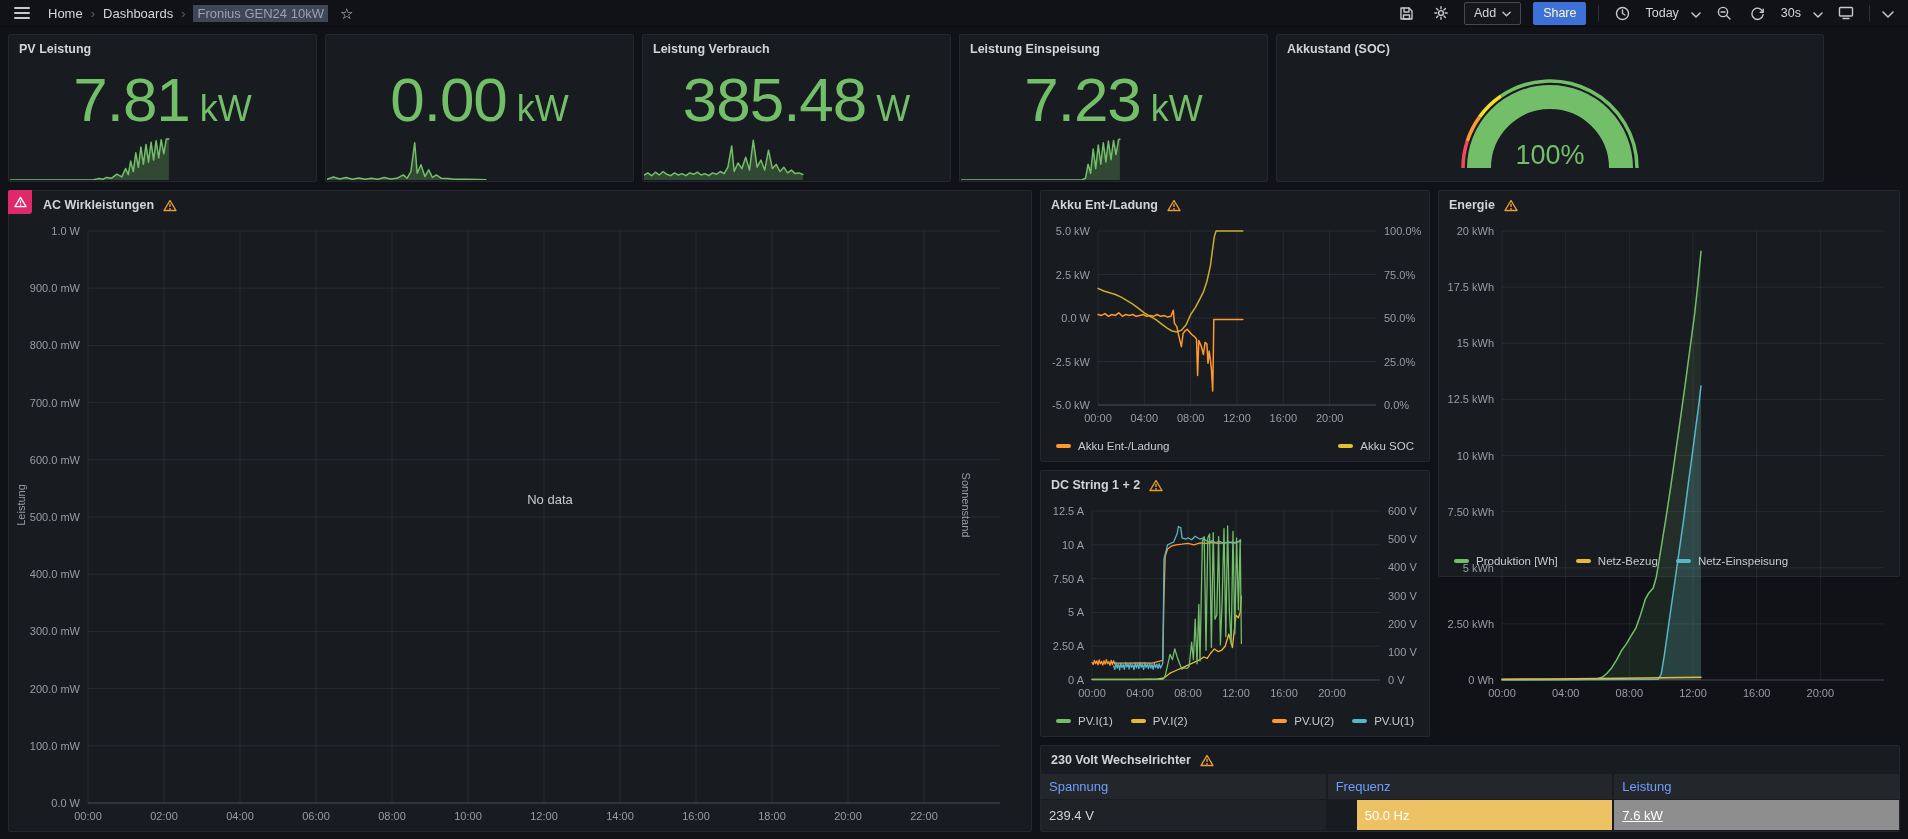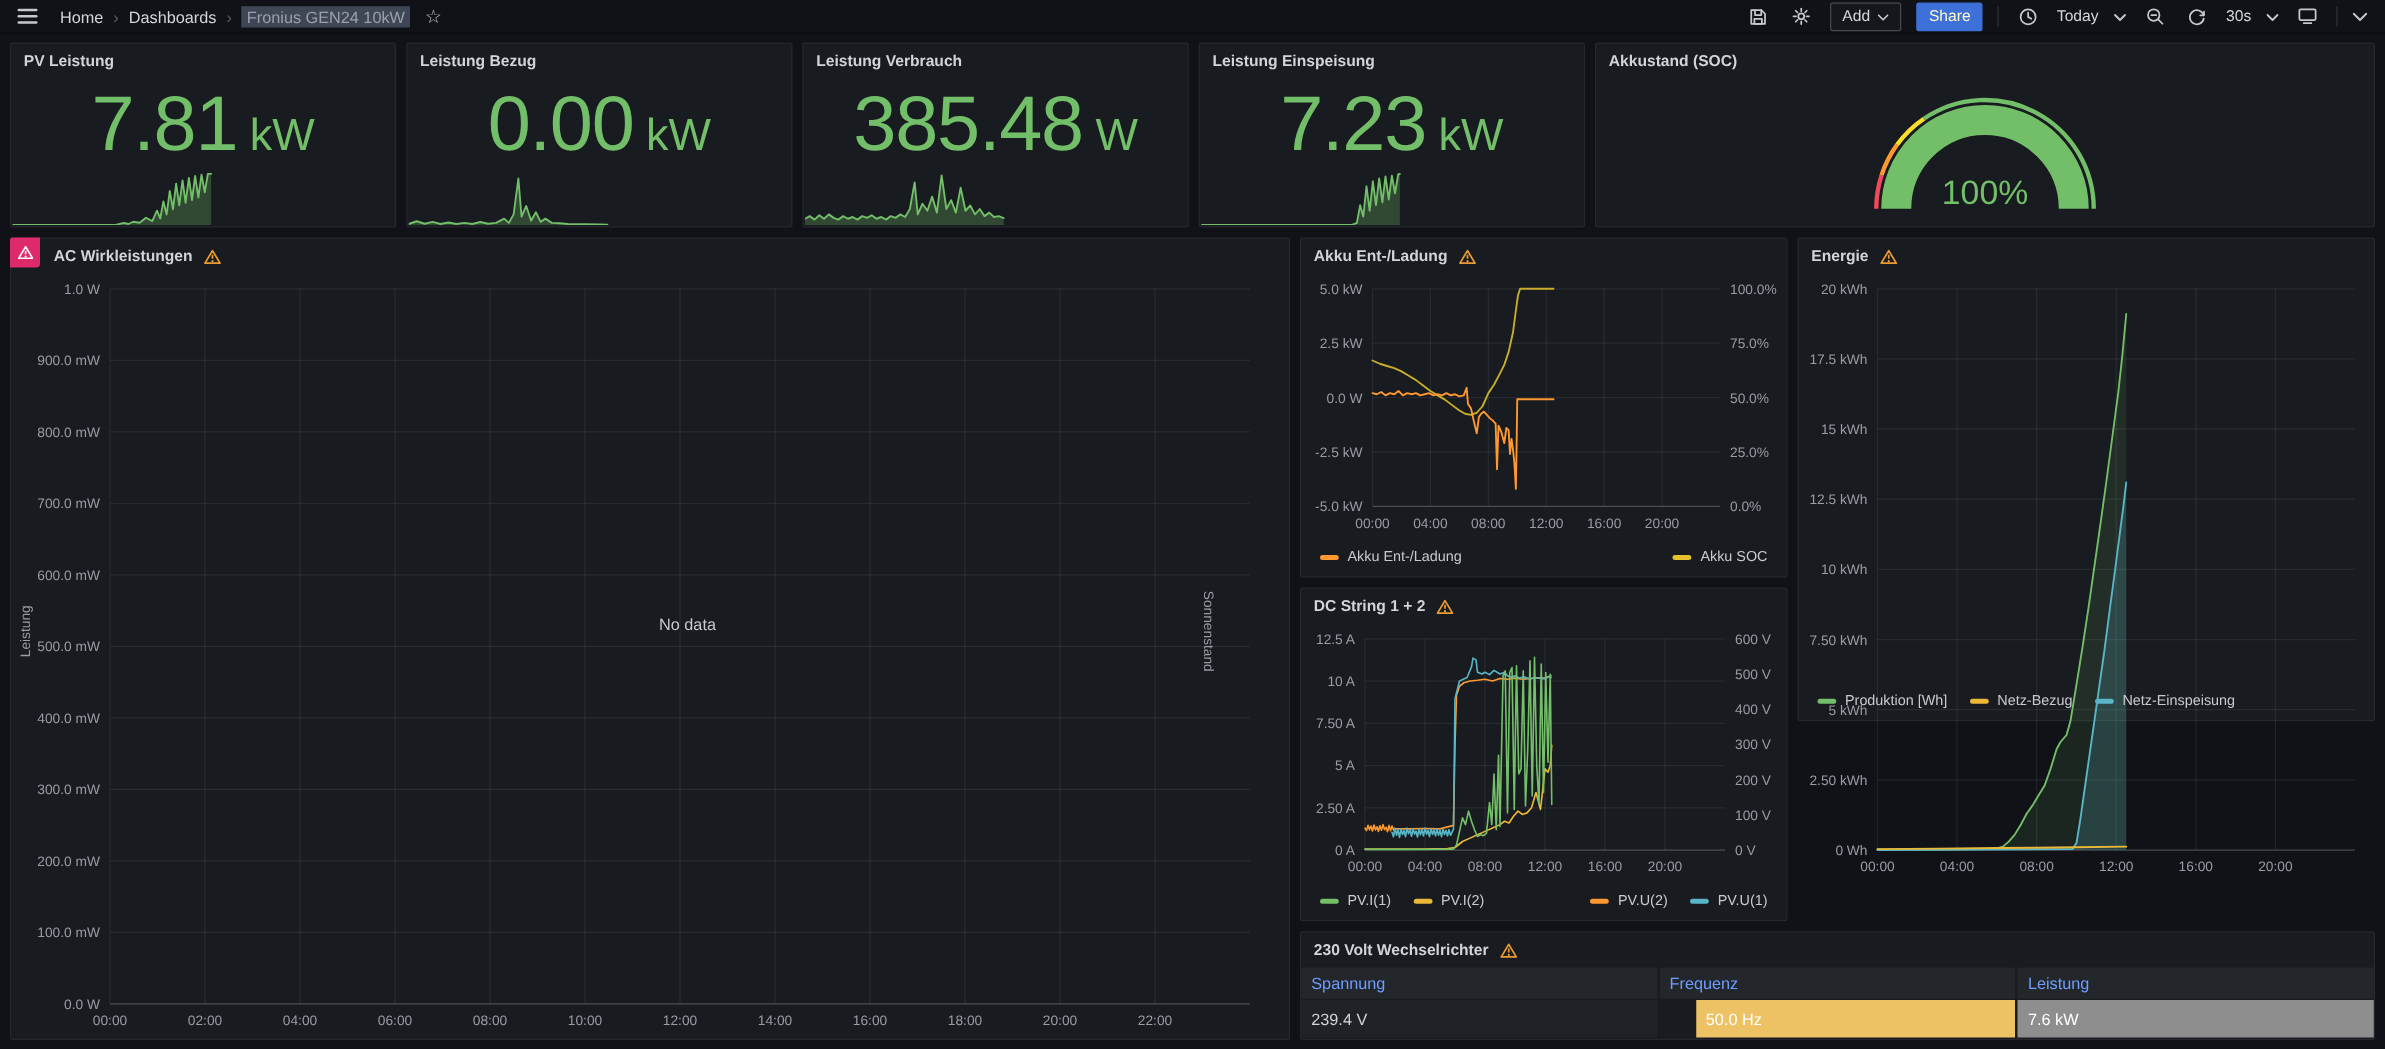--- a/index.html
+++ b/index.html
@@ -153,23 +153,20 @@
         <span class="stat-unit">kW</span>
       </span>
     </div>
   <div class="spark"><svg width="305" height="46">
         <path d="M0.0,46.0L82.6,45.9L89.0,44.4L92.8,45.2L96.6,43.4L101.7,44.2L106.8,40.2L111.8,42.9L115.6,34.5L118.2,40.8L120.7,27.1L123.3,37.6L125.8,18.8L128.4,33.4L130.9,13.0L133.4,30.3L136.0,10.4L138.5,28.2L141.1,8.3L143.6,26.1L146.1,6.7L148.7,24.0L151.2,5.7L153.8,19.8L156.3,5.1L158.9,5.1L158.9,46.0L0.0,46.0Z" fill="#73bf69" fill-opacity="0.28" stroke="none"></path>
         <path d="M0.0,46.0L82.6,45.9L89.0,44.4L92.8,45.2L96.6,43.4L101.7,44.2L106.8,40.2L111.8,42.9L115.6,34.5L118.2,40.8L120.7,27.1L123.3,37.6L125.8,18.8L128.4,33.4L130.9,13.0L133.4,30.3L136.0,10.4L138.5,28.2L141.1,8.3L143.6,26.1L146.1,6.7L148.7,24.0L151.2,5.7L153.8,19.8L156.3,5.1L158.9,5.1" fill="none" stroke="#73bf69" stroke-width="1.5" stroke-linejoin="round" stroke-linecap="round"></path>
       </svg></div>
 </div>
 
 <div class="panel" style="left:325px;top:34px;width:309px;height:148px">
-  <div class="phead">
-      <span class="ptitle">Leistung Bezug</span>
-    </div>
   <div class="statwrap">
       <span class="value-row">
         <span class="stat-value">0.00</span>
         <span class="stat-unit">kW</span>
       </span>
     </div>
   <div class="spark"><svg width="305" height="46">
         <path d="M0.0,45.2L6.4,43.0L12.7,45.0L19.1,43.5L25.4,45.2L31.8,44.0L38.1,45.2L44.5,44.3L50.8,45.2L57.2,43.6L63.5,45.0L69.9,44.3L76.3,40.9L80.1,44.3L83.9,37.5L87.7,8.8L90.2,39.2L94.0,30.8L97.9,42.6L101.7,35.8L105.5,43.5L109.3,40.9L114.4,44.3L120.7,44.6L127.1,45.2L139.8,45.3L152.5,45.5L158.9,45.7L158.9,46.0L0.0,46.0Z" fill="#73bf69" fill-opacity="0.28" stroke="none"></path>
         <path d="M0.0,45.2L6.4,43.0L12.7,45.0L19.1,43.5L25.4,45.2L31.8,44.0L38.1,45.2L44.5,44.3L50.8,45.2L57.2,43.6L63.5,45.0L69.9,44.3L76.3,40.9L80.1,44.3L83.9,37.5L87.7,8.8L90.2,39.2L94.0,30.8L97.9,42.6L101.7,35.8L105.5,43.5L109.3,40.9L114.4,44.3L120.7,44.6L127.1,45.2L139.8,45.3L152.5,45.5L158.9,45.7" fill="none" stroke="#73bf69" stroke-width="1.5" stroke-linejoin="round" stroke-linecap="round"></path>
       </svg></div>
@@ -200,21 +197,21 @@
         <span class="stat-value">7.23</span>
         <span class="stat-unit">kW</span>
       </span>
     </div>
   <div class="spark"><svg width="305" height="46">
         <path d="M0.0,46.0L120.7,45.9L124.5,44.3L127.1,30.2L129.6,39.2L132.2,15.0L134.7,34.7L137.3,11.0L139.8,30.2L142.3,8.8L144.9,27.9L147.4,7.1L150.0,25.7L152.5,6.5L155.0,20.6L157.6,5.4L158.9,5.2L158.9,46.0L0.0,46.0Z" fill="#73bf69" fill-opacity="0.28" stroke="none"></path>
         <path d="M0.0,46.0L120.7,45.9L124.5,44.3L127.1,30.2L129.6,39.2L132.2,15.0L134.7,34.7L137.3,11.0L139.8,30.2L142.3,8.8L144.9,27.9L147.4,7.1L150.0,25.7L152.5,6.5L155.0,20.6L157.6,5.4L158.9,5.2" fill="none" stroke="#73bf69" stroke-width="1.5" stroke-linejoin="round" stroke-linecap="round"></path>
       </svg></div>
 </div>
 
-<div class="panel" style="left:1276px;top:34px;width:624px;height:148px">
+<div class="panel" style="left:1276px;top:34px;width:548px;height:148px">
   <div class="phead">
       <span class="ptitle">Akkustand (SOC)</span>
     </div>
   <div class="gaugewrap">
       <div><svg width="192" height="106">
           <path d="M9.00 101.00A87 87 0 0 1 13.26 74.12" stroke="#F2495C" stroke-width="3.5" fill="none"></path>
           <path d="M13.26 74.12A87 87 0 0 1 25.62 49.86" stroke="#FF9830" stroke-width="3.5" fill="none"></path>
           <path d="M25.62 49.86A87 87 0 0 1 47.10 29.04" stroke="#FADE2A" stroke-width="3.5" fill="none"></path>
           <path d="M47.10 29.04A87 87 0 0 1 183.00 101.00" stroke="#73bf69" stroke-width="3.5" fill="none"></path>
           <path d="M25.00 101.00A71 71 0 0 1 167.00 101.00" stroke="#73bf69" stroke-width="24" fill="none"></path>
@@ -496,15 +493,15 @@
     </span>
   </div>
   <div class="tbl-head">
     <div>Spannung</div>
     <div>Frequenz</div>
     <div>Leistung</div>
   </div>
   <div class="tbl-row">
     <div>239.4 V</div>
     <div class="colored" style="background-color: rgb(237, 194, 101); margin-left: 29px;">50.0 Hz</div>
-    <div class="colored" style="background-color: rgb(142, 142, 142);">7.6 kW</div>
+    <div class="colored" style="background-color: rgb(142, 142, 142); text-decoration: underline;">7.6 kW</div>
   </div>
 </div>
 
 </body></html>

